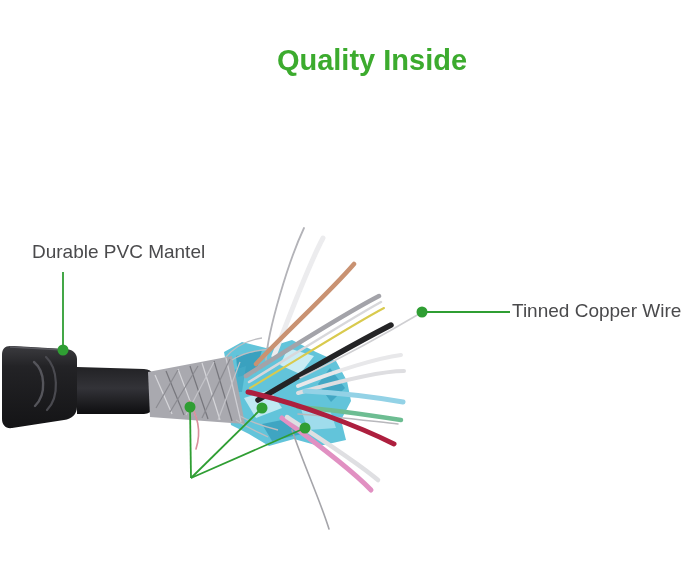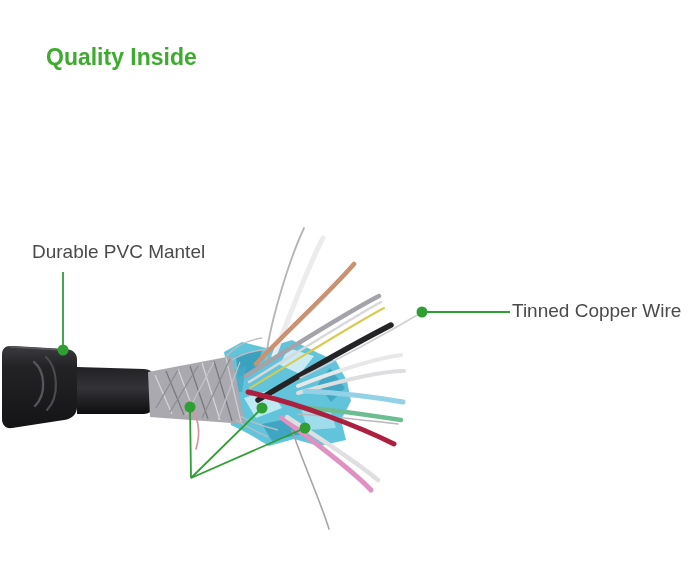--- a/index.html
+++ b/index.html
@@ -6,22 +6,22 @@
   .stage{
     position:relative;
     width:698px;height:585px;
     background:#ffffff;
     overflow:hidden;
     font-family:"Liberation Sans","DejaVu Sans",sans-serif;
   }
   .art{position:absolute;left:0;top:0;}
   .page-title{
     position:absolute;top:44px;left:46px;right:0;
-    text-align:left;
-    font-size:23px;font-weight:700;
+    text-align:center;
+    font-size:29px;font-weight:700;
     color:#3cab2e;
     letter-spacing:0px;
   }
   .callout-label{
     position:absolute;
     font-size:19px;font-weight:400;
     color:#4a4a4c;
     white-space:nowrap;
   }
   .label-pvc{left:32px;top:241px;}

